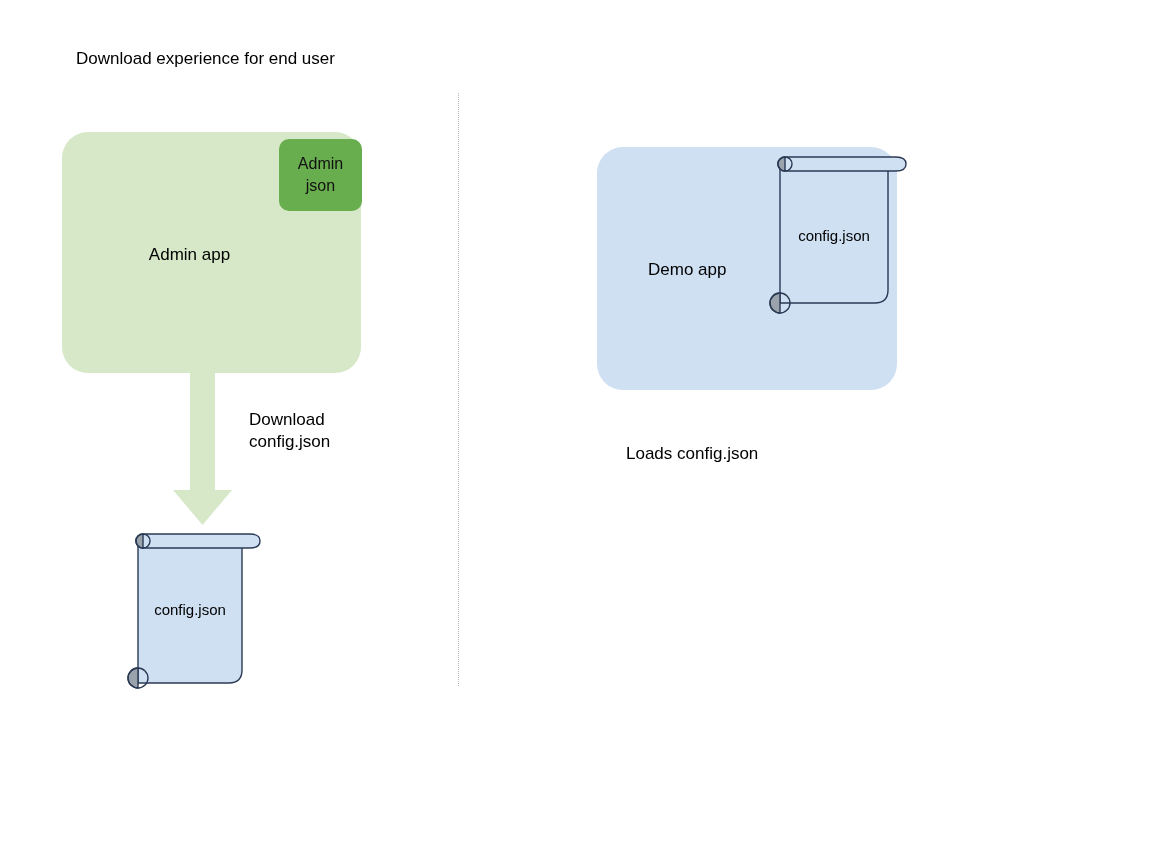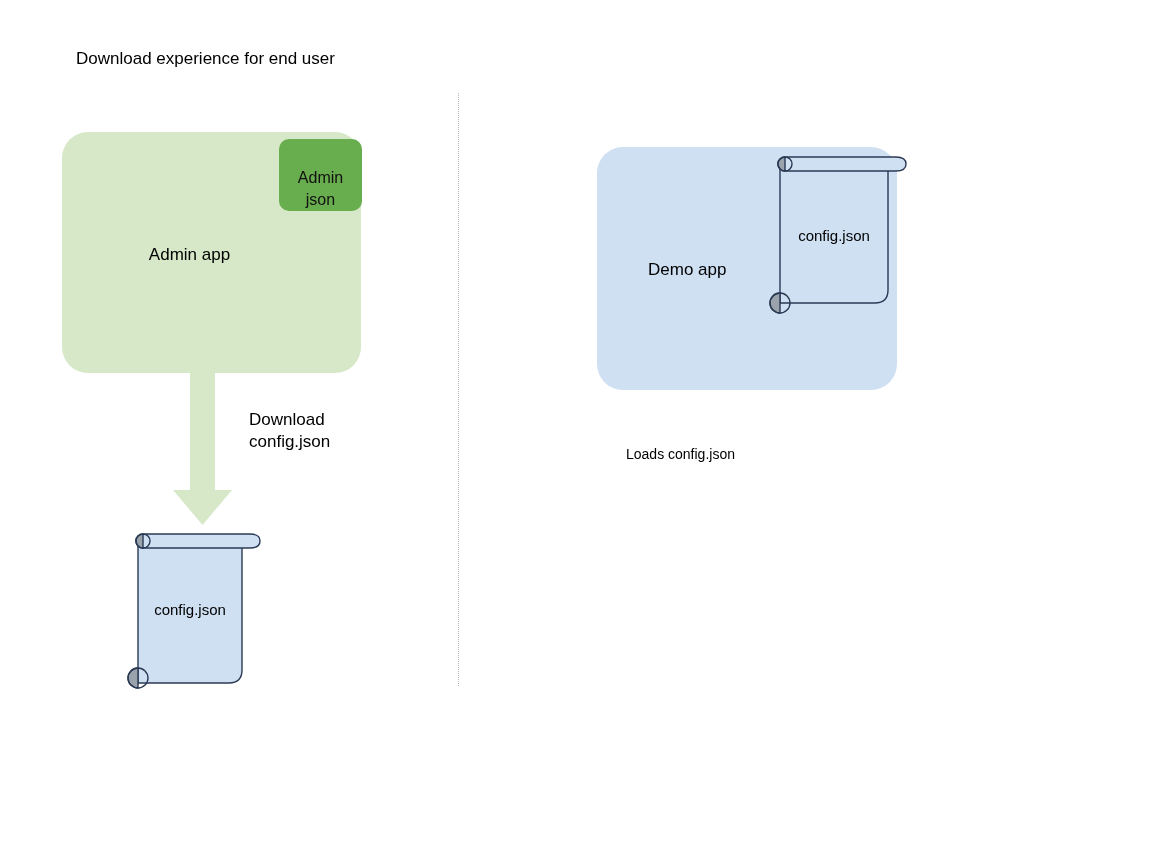--- a/index.html
+++ b/index.html
@@ -38,41 +38,41 @@
     font-size: 17px;
     line-height: 20px;
     white-space: nowrap;
     color: #000;
   }
 
   .admin-panel {
     background: #68ad4e;
     border-radius: 10px;
     display: flex;
-    align-items: flex-end;
+    align-items: center;
     justify-content: center;
     text-align: center;
     font-size: 16px;
     line-height: 22px;
     color: #111;
   }
 
   .divider {
     border-left: 1px dotted #b9b9b9;
   }
 
   .flow-label {
     font-size: 17px;
     line-height: 22px;
     white-space: nowrap;
     color: #000;
   }
 
   .caption {
-    font-size: 14px;
+    font-size: 17px;
     line-height: 20px;
     white-space: nowrap;
     color: #000;
   }
 
   .doc-text {
     font-size: 15px;
     line-height: 18px;
     white-space: nowrap;
     color: #000;

